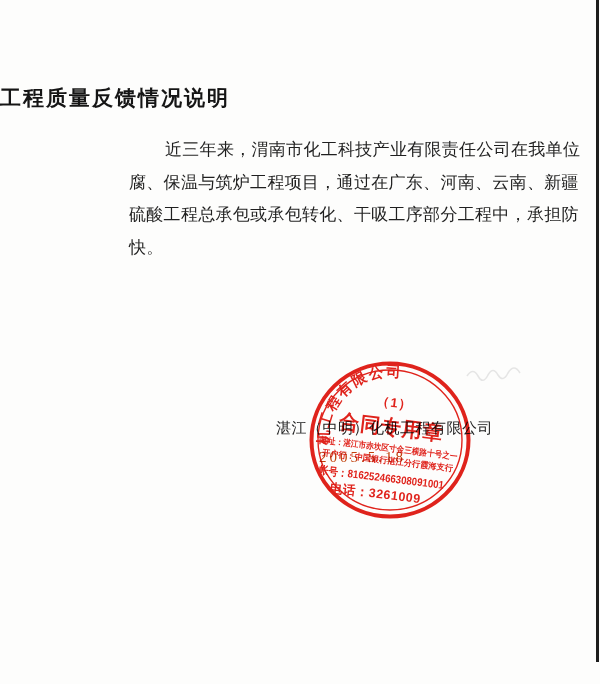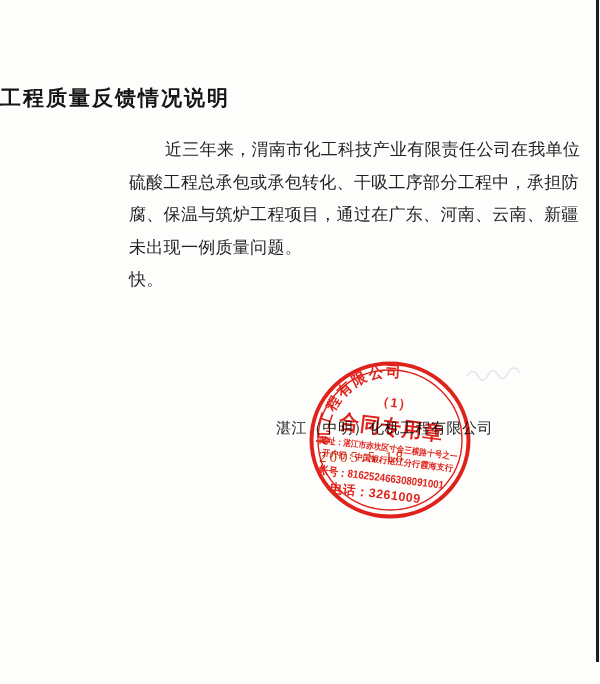--- a/index.html
+++ b/index.html
@@ -92,23 +92,22 @@
 <body>
 
 <div class="page">
 
   <div class="scan-edge"></div>
 
   <h1 class="title">工程质量反馈情况说明</h1>
 
   <div class="body-text">
     <div class="body-line indent">近三年来，渭南市化工科技产业有限责任公司在我单位</div>
+    <div class="body-line">腐、保温与筑炉工程项目，通过在广东、河南、云南、新疆</div>
     <div class="body-line">硫酸工程总承包或承包转化、干吸工序部分工程中，承担防</div>
-    <div class="body-line">腐、保温与筑炉工程项目，通过在广东、河南、云南、新疆</div>
-    <div class="body-line">未出现一例质量问题。</div>
     <div class="body-line">快。</div>
   </div>
 
   <div class="sig-company">湛江（中明）化机工程有限公司</div>
 
   <div class="sig-date">2005.5.18</div>
 
   <svg class="smudge" viewBox="0 0 70 22">
     <path d="M2,14 q6,-9 11,0 q5,9 10,-1 q5,-9 10,0 q5,8 10,-2 q6,-10 12,0" fill="none" stroke="#cfcfcf" stroke-width="1.6"></path>
   </svg>

